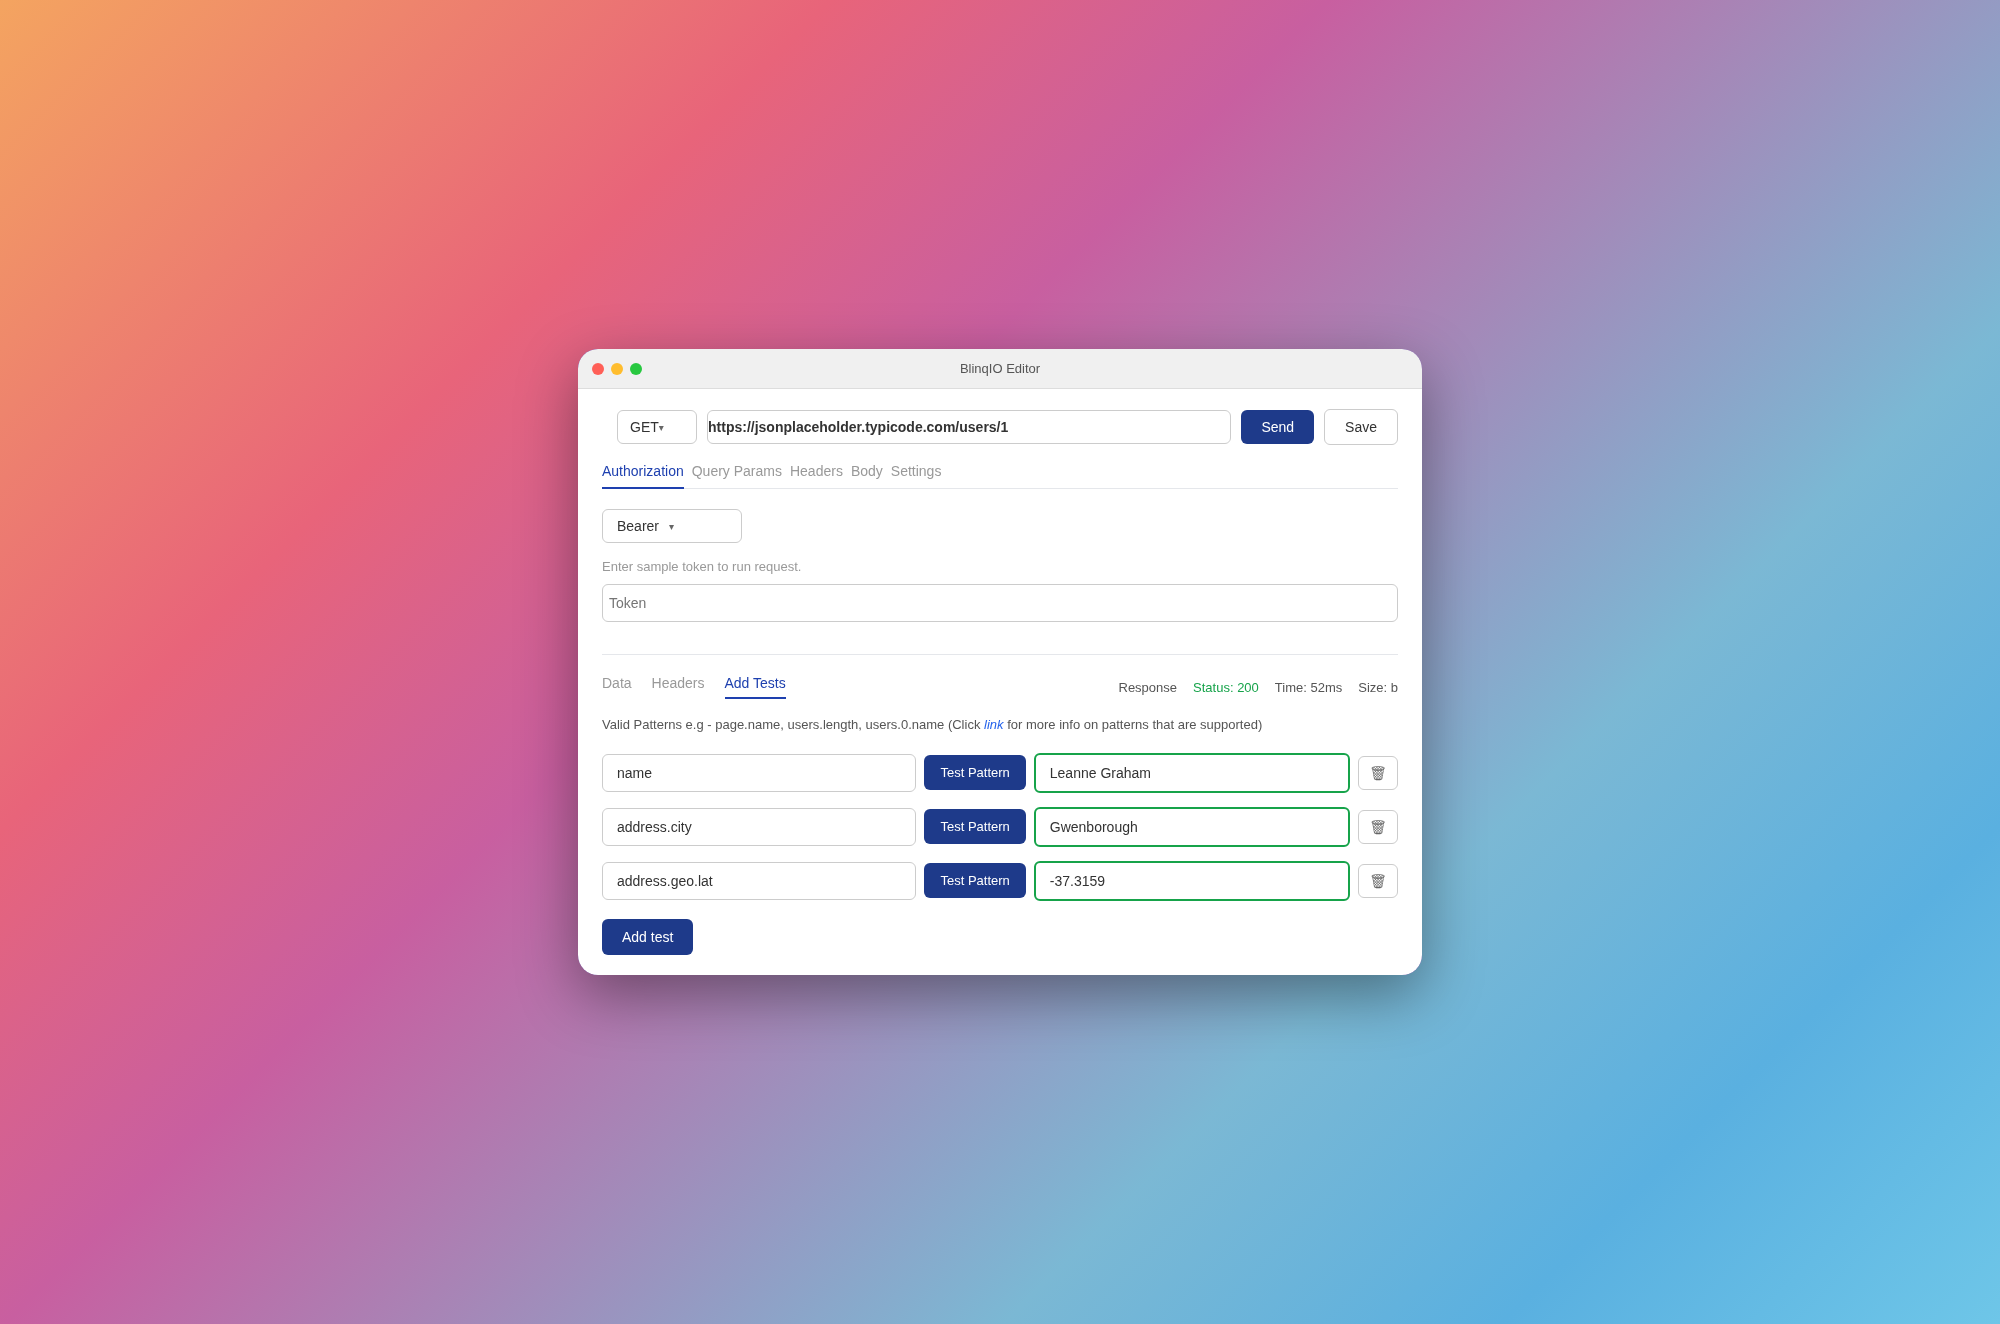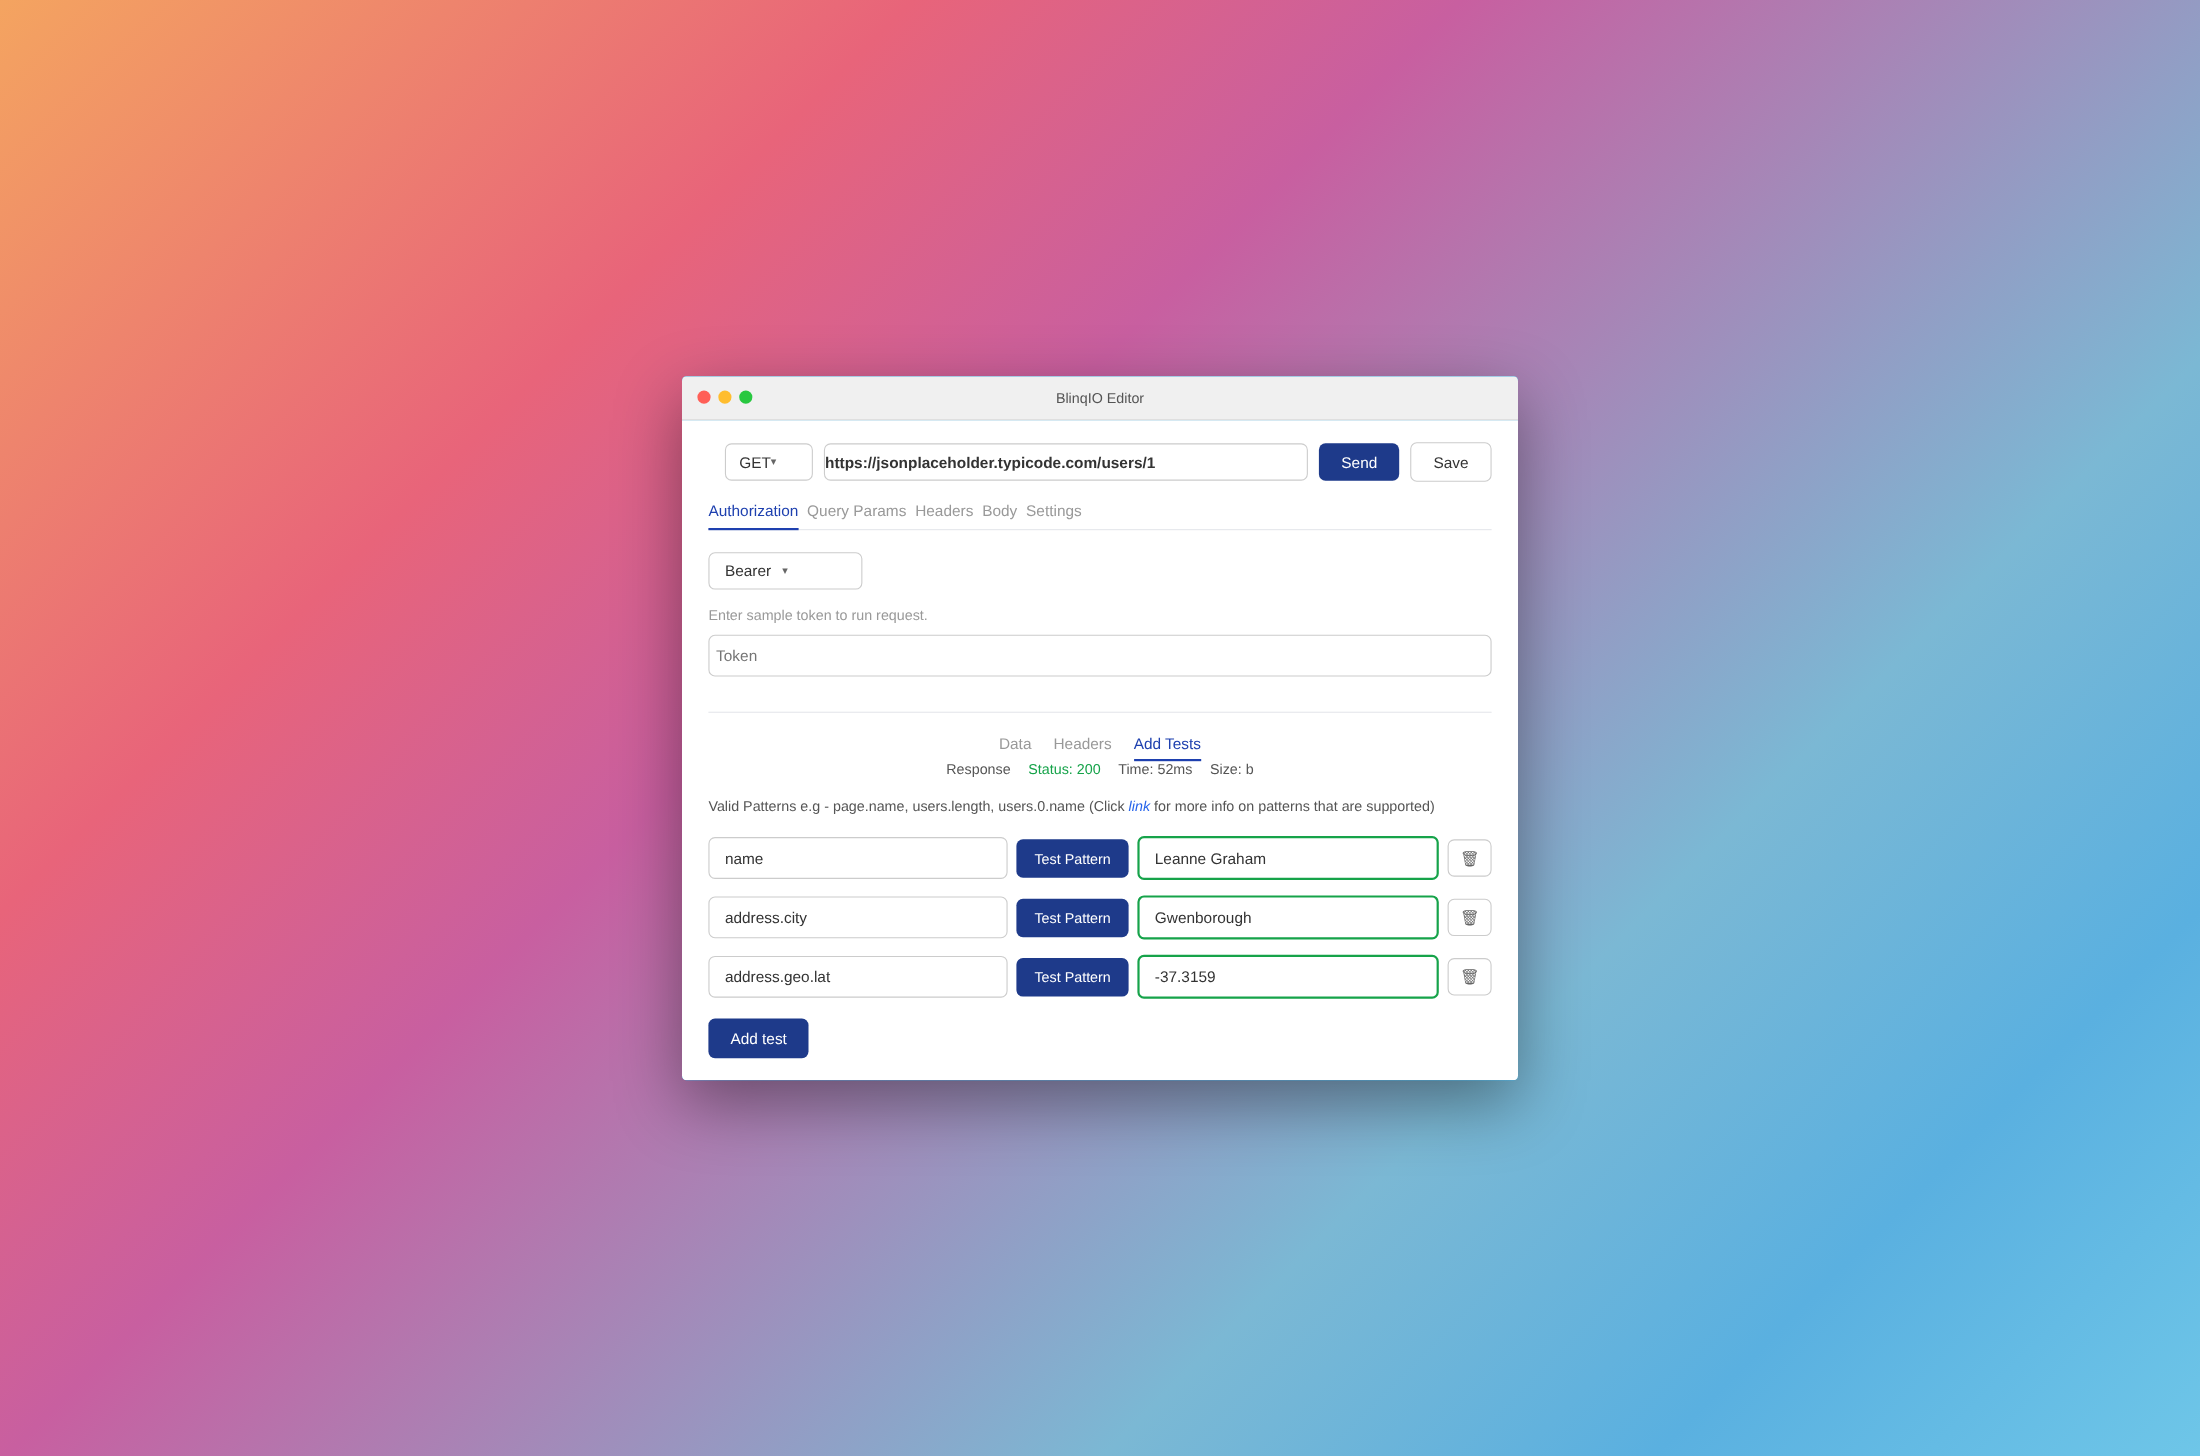--- a/index.html
+++ b/index.html
@@ -9,23 +9,23 @@
       height: 1324px;
       background: linear-gradient(135deg, #f4a460 0%, #e8647a 25%, #c85fa0 40%, #7bb8d4 70%, #5ab0e0 85%, #6ec6e8 100%);
       display: flex;
       align-items: center;
       justify-content: center;
       font-family: -apple-system, BlinkMacSystemFont, 'Segoe UI', sans-serif;
       overflow: hidden;
     }
 
     .window {
-      width: 760px;
-      background: #0ea5e9;
-      border-radius: 4px;
+      width: 844px;
+      background: #4c1d95;
+      border-radius: 20px;
       box-shadow: 0 20px 60px rgba(0,0,0,0.4);
       overflow: hidden;
     }
 
     .titlebar {
       background: #f0f0f0;
       height: 40px;
       display: flex;
       align-items: center;
       padding: 0 14px;
@@ -203,21 +203,20 @@
       font-size: 13px;
       color: #555;
     }
 
     
     .response-header {
       display: flex;
       align-items: center;
       justify-content: space-between;
       margin-bottom: 16px;
-      flex-direction: column;
     }
 
     .response-tabs {
       display: flex;
       gap: 20px;
     }
 
     .response-tab {
       font-size: 14px;
       color: #999;

